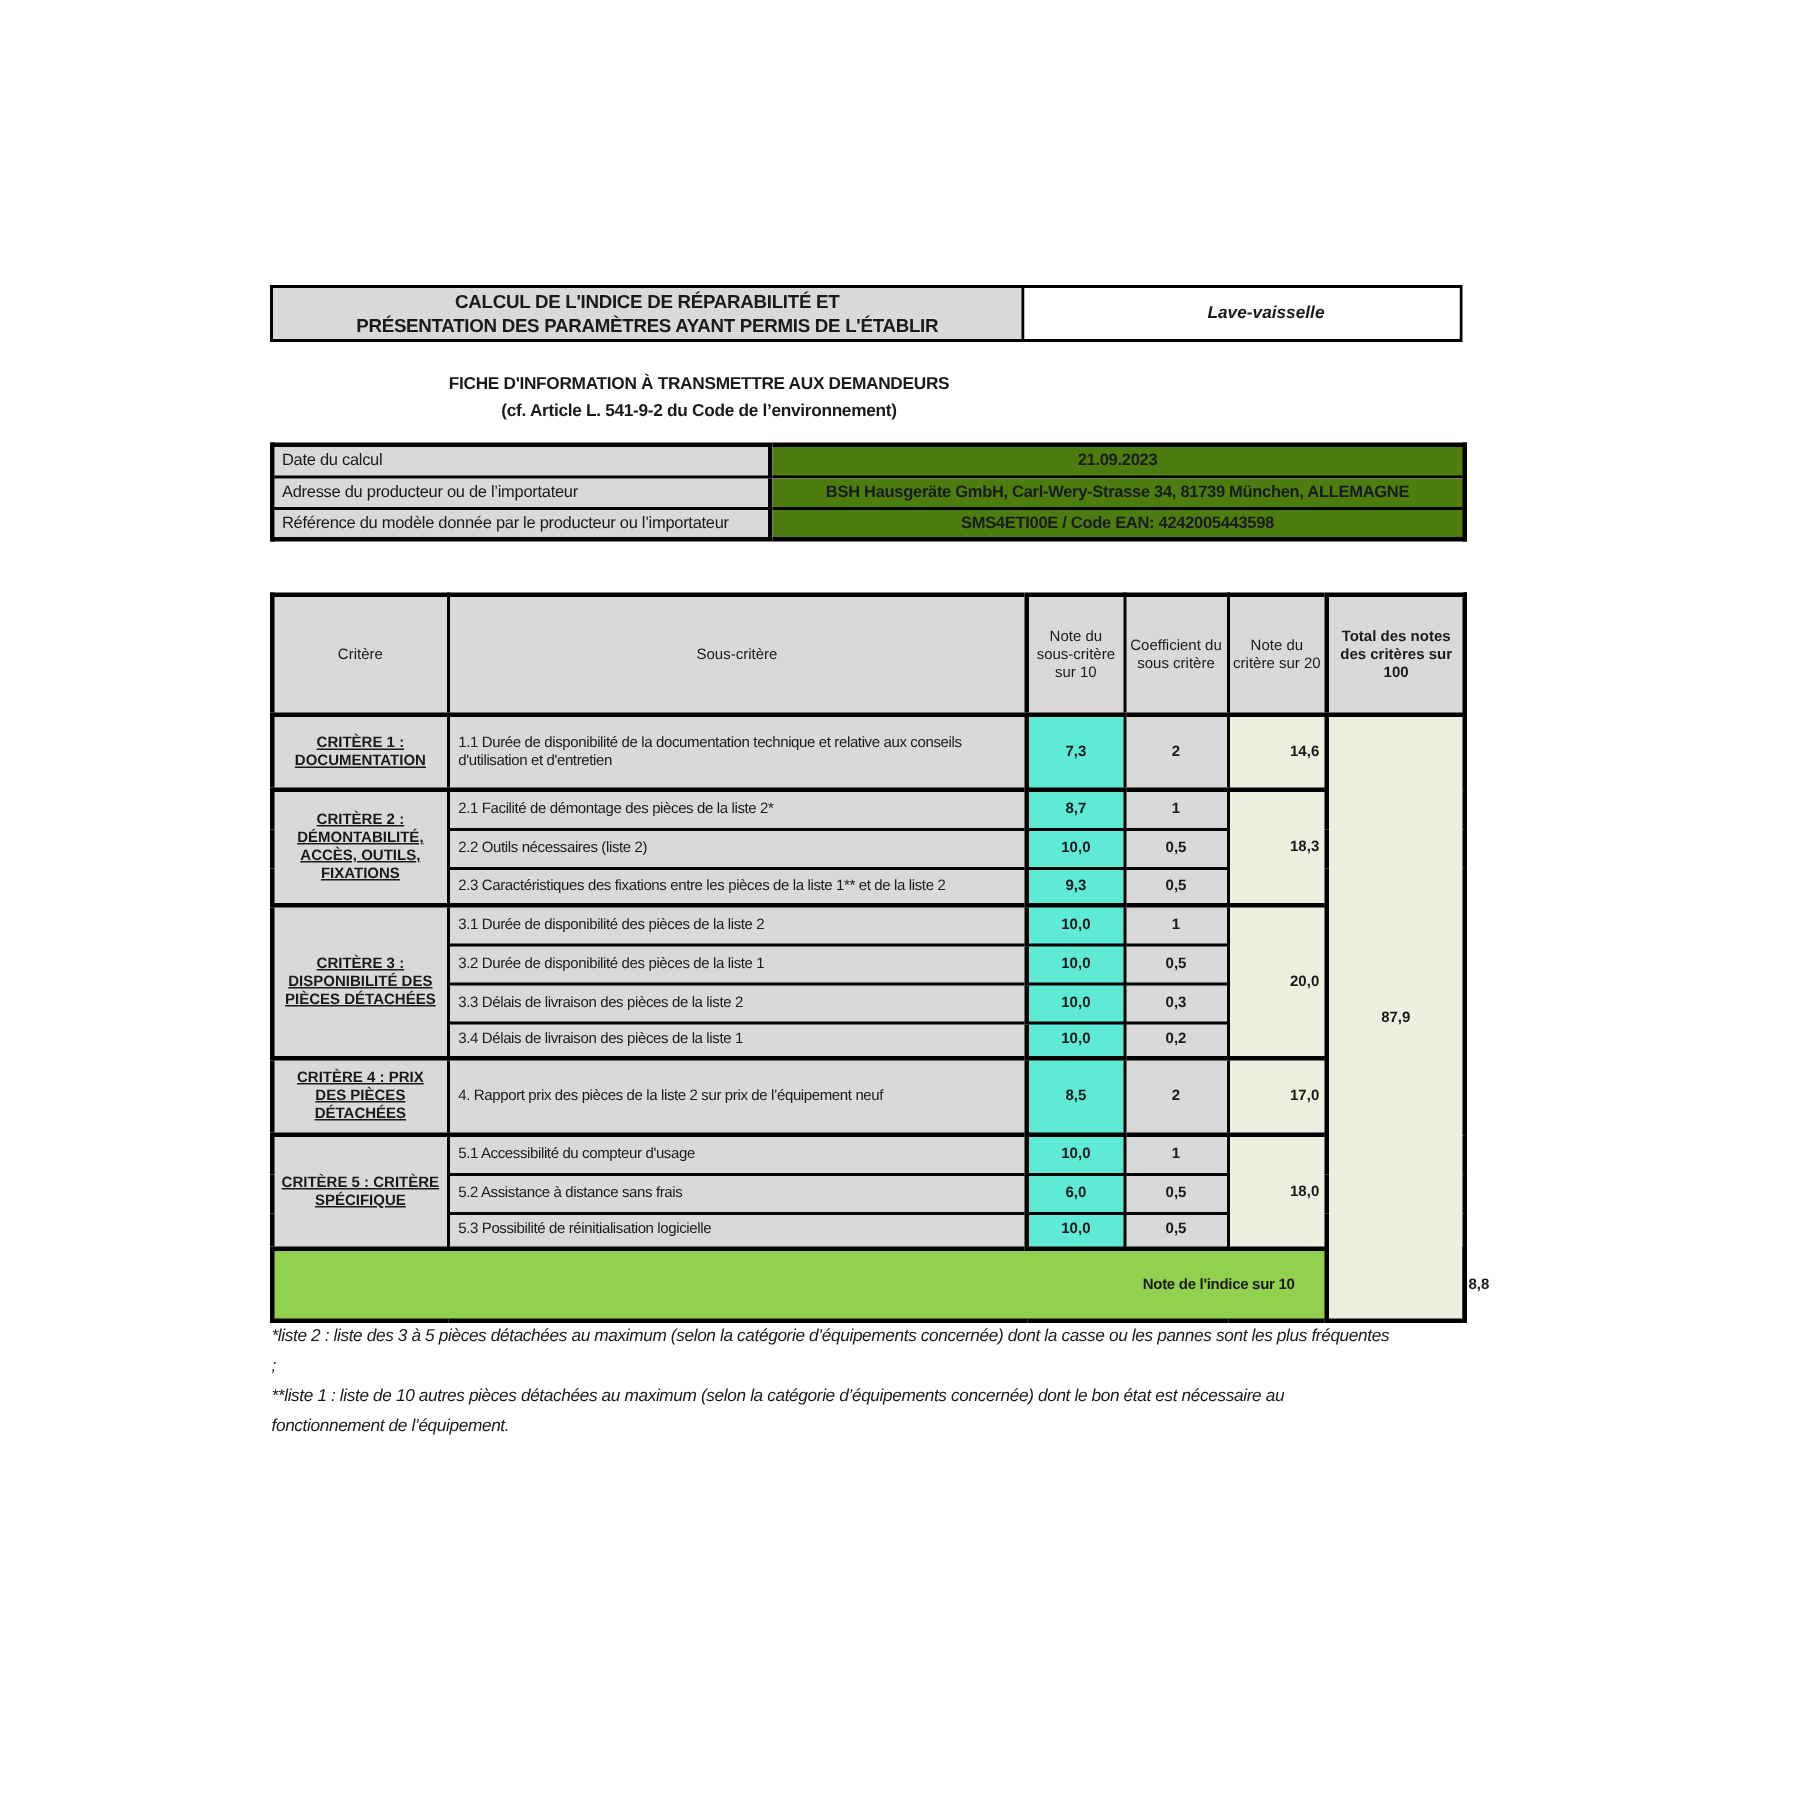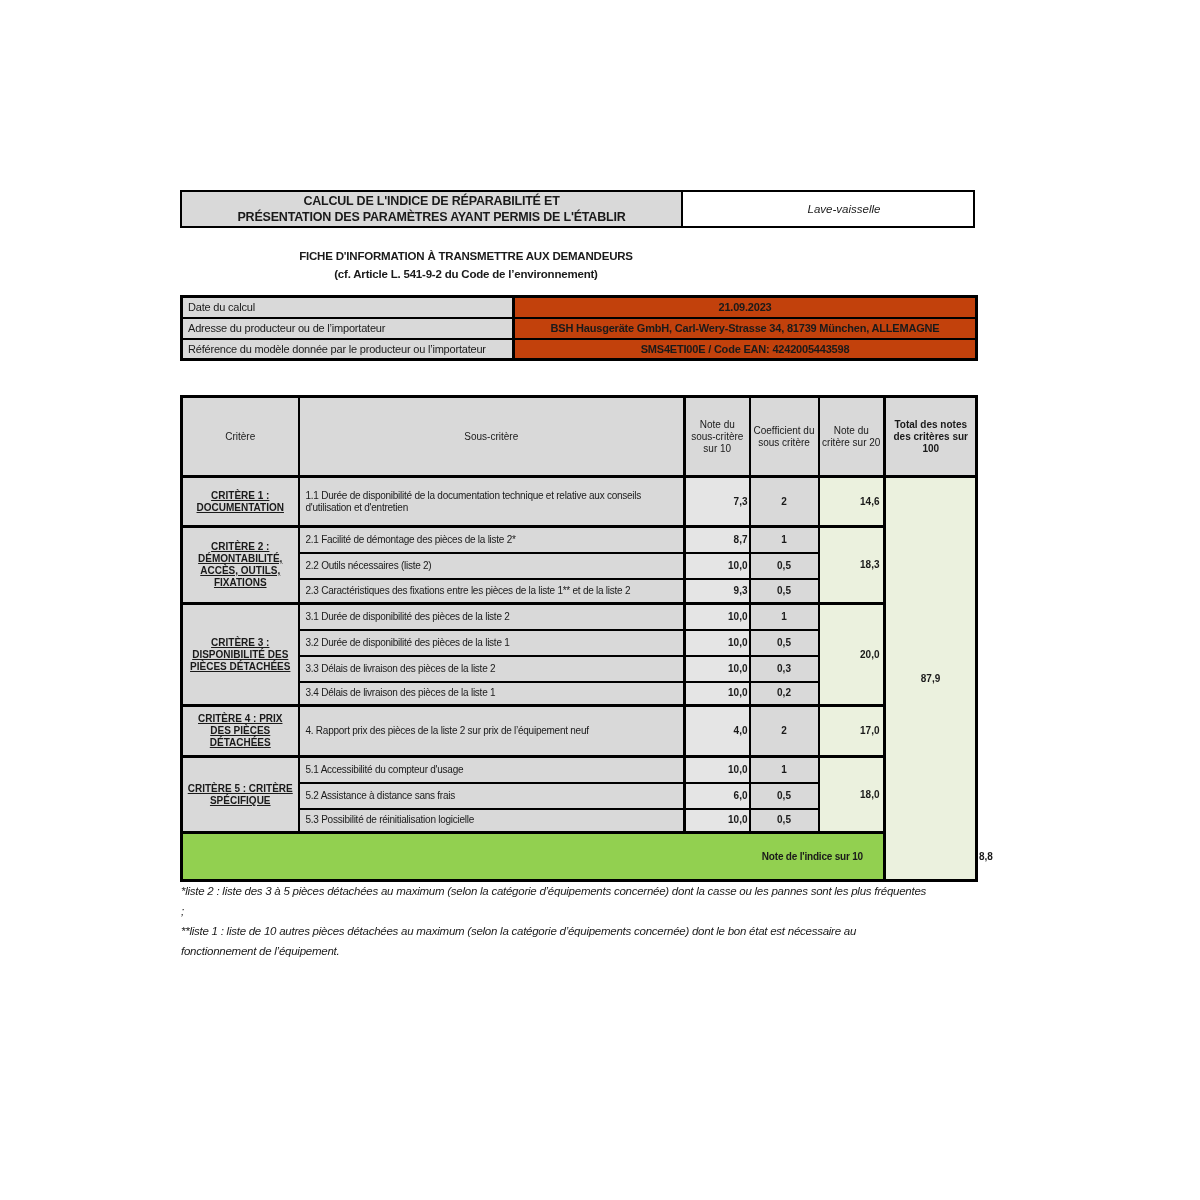--- a/index.html
+++ b/index.html
@@ -14,43 +14,43 @@
   body{font-family:"Liberation Sans", sans-serif;color:#1a1a1a;}
   .page{position:relative;width:1200px;height:1044px;background:var(--page-bg,#ffffff);overflow:hidden;}
 
   
   .header-box{position:absolute;left:180px;top:190px;width:795px;height:38px;
     display:flex;border:2px solid var(--border-black,#000);}
   .hb-left{width:501px;background:var(--cell-gray,#d9d9d9);border-right:2px solid var(--border-black,#000);
     display:flex;flex-direction:column;justify-content:center;text-align:center;
     font-weight:bold;font-size:12.5px;line-height:16px;letter-spacing:-0.2px;}
   .hb-right{flex:1;display:flex;align-items:center;justify-content:center;background:#fff;
-    font-weight:normal;font-style:italic;font-size:11.5px;padding-left:32px;}
+    font-weight:bold;font-style:italic;font-size:11.5px;padding-left:32px;}
 
   
   .subtitle{position:absolute;left:181px;top:247px;width:570px;text-align:center;
     font-weight:bold;font-size:11.5px;line-height:18px;letter-spacing:-0.2px;}
 
   
   table{border-collapse:collapse;table-layout:fixed;}
   .info-table{position:absolute;left:180px;top:295px;width:795px;border:3px solid var(--border-black,#000);}
   .info-table td{border:2px solid var(--border-black,#000);height:21px;vertical-align:middle;
     font-size:11px;letter-spacing:-0.2px;overflow:hidden;white-space:nowrap;}
   .info-label{background:var(--cell-gray,#d9d9d9);padding:0 5px;border-right-width:3px !important;}
-  .info-value{background:#c2410c;text-align:center;font-weight:bold;}
+  .info-value{background:#4d7c0f;text-align:center;font-weight:bold;}
 
   
   .score-table{position:absolute;left:180px;top:395px;width:795px;border:3px solid var(--border-black,#000);}
   .score-table td{border:2px solid var(--border-black,#000);vertical-align:middle;
     font-size:10px;line-height:12px;}
   .c-head{background:var(--cell-gray,#d9d9d9);text-align:center;font-size:10.5px;line-height:14px;padding:2px;}
   .c-head-bold{font-weight:bold;}
   .c-crit{background:var(--cell-gray,#d9d9d9);font-weight:bold;text-align:center;padding:2px 4px;line-height:13px;text-decoration:underline;}
   .c-sub{background:var(--cell-gray,#d9d9d9);padding:1px 6px;letter-spacing:-0.25px;line-height:12px;}
-  .c-note{background:#e5e5e5;text-align:right;font-weight:bold;font-size:11px;}
+  .c-note{background:#5eead4;text-align:center;font-weight:bold;font-size:11px;}
   .c-coef{background:var(--cell-gray,#d9d9d9);text-align:center;font-weight:bold;font-size:11px;}
   .c-n20{background:var(--light-green,#ebf1de);text-align:center;font-weight:bold;font-size:11px;padding-left:38px;}
   .c-total{background:var(--light-green,#ebf1de);text-align:center;font-weight:bold;font-size:11px;}
   .bl3{border-left-width:3px !important;}
   .thead td{border-bottom-width:3px !important;}
   .gstart td{border-top-width:3px !important;}
   .rhead{height:80px;} .r50{height:50px;} .r51{height:51px;}
   .r26{height:26px;} .r25{height:25px;} .r24{height:24px;} .r48{height:48px;}
   .index-row td{border-top-width:3px !important;background:var(--bright-green,#92d050);}
   .index-label{text-align:right;font-weight:bold;font-size:17px;padding-right:20px;letter-spacing:-0.2px;}
@@ -165,21 +165,21 @@
     </tr>
     <tr class="r24">
       <td class="c-sub">3.4 Délais de livraison des pièces de la liste 1</td>
       <td class="c-note bl3">10,0</td>
       <td class="c-coef">0,2</td>
     </tr>
 
     <tr class="gstart r51">
       <td class="c-crit">CRITÈRE 4 : PRIX DES PIÈCES DÉTACHÉES</td>
       <td class="c-sub">4. Rapport prix des pièces de la liste 2 sur prix de l’équipement neuf</td>
-      <td class="c-note bl3">4,0</td>
+      <td class="c-note bl3">8,5</td>
       <td class="c-coef">2</td>
       <td class="c-n20">17,0</td>
     </tr>
 
     <tr class="gstart r26">
       <td class="c-crit" rowspan="3">CRITÈRE 5 : CRITÈRE SPÉCIFIQUE</td>
       <td class="c-sub">5.1 Accessibilité du compteur d'usage</td>
       <td class="c-note bl3">10,0</td>
       <td class="c-coef">1</td>
       <td class="c-n20" rowspan="3">18,0</td>

